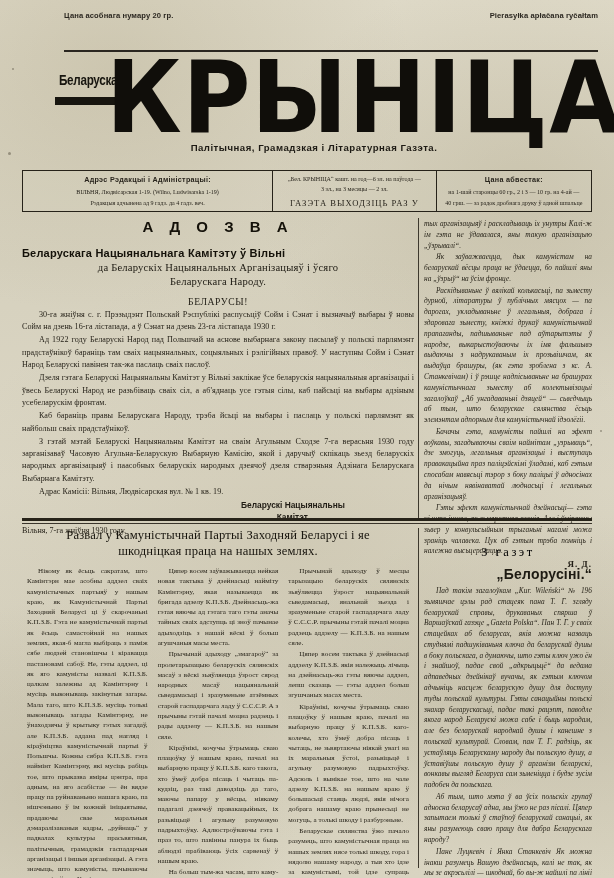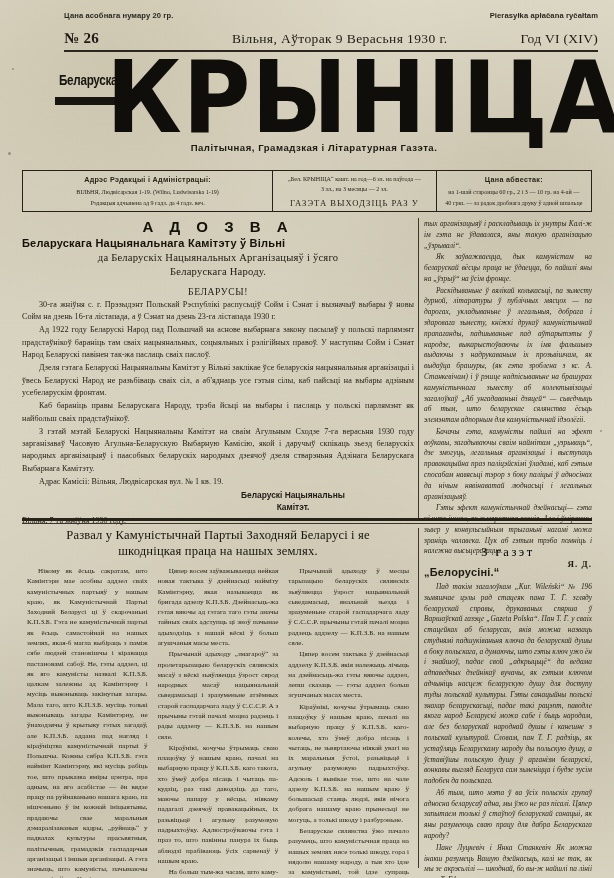--- a/index.html
+++ b/index.html
@@ -186,21 +186,21 @@
     top: 218px; left: 22px;
     width: 392px;
   }
   .lead-head-a {
     text-align: center;
     font-family: "Liberation Sans", "DejaVu Sans", sans-serif;
     font-weight: bold;
     font-size: 15px;
     letter-spacing: 6px;
     color: #141109;
-    margin-bottom: 2px;
+    margin-bottom: 12px;
   }
   .lead-head-b {
     text-align: left;
     font-family: Liberation Sans, sans-serif;
     font-weight: bold;
     font-size: 11px;
     letter-spacing: 0.2px;
     color: #141109;
     line-height: 1.12;
   }
@@ -322,24 +322,24 @@
     top: 545px; left: 424px; right: 22px;
   }
   .zg-title {
     text-align: center;
     font-size: 12.5px;
     letter-spacing: 2.5px;
     color: #000000;
     margin-bottom: 6px;
   }
   .zg-sub {
-    text-align: left;
-    font-family: "Liberation Sans", "DejaVu Sans", sans-serif;
-    font-weight: bold;
-    font-size: 11px;
+    text-align: right;
+    font-family: "Liberation Sans", "DejaVu Sans", sans-serif;
+    font-weight: bold;
+    font-size: 14px;
     letter-spacing: 0.2px;
     margin-bottom: 4px;
     color: #1d1a12;
   }
   .speck {
     position: absolute;
     background: #5a5343;
     opacity: 0.5;
     border-radius: 50%;
   }
@@ -349,25 +349,20 @@
 
 <div class="paper"></div>
 
 <div class="sheet">
 
   <div class="topstrip">
     <span>Цана асобнага нумару 20 гр.</span>
     <span>Pierasyłka apłačana ryčałtam</span>
   </div>
 
-  <div class="issueline">
-    <span class="issue-no">№ 26</span>
-    <span class="issue-date">Вільня, Аўторак 9 Верасьня 1930 г.</span>
-    <span class="issue-year">Год VI (XIV)</span>
-  </div>
   <div class="rule-under-issue"></div>
 
   <div class="masthead">
     <div class="mast-left">
       <div class="mast-bel">Беларуская</div>
       <div class="mast-dash"></div>
     </div>
     <div class="mast-title">КРЫНІЦА</div>
     <div class="mast-sub">Палітычная, Грамадзкая і Літаратурная Газэта.</div>
   </div>

